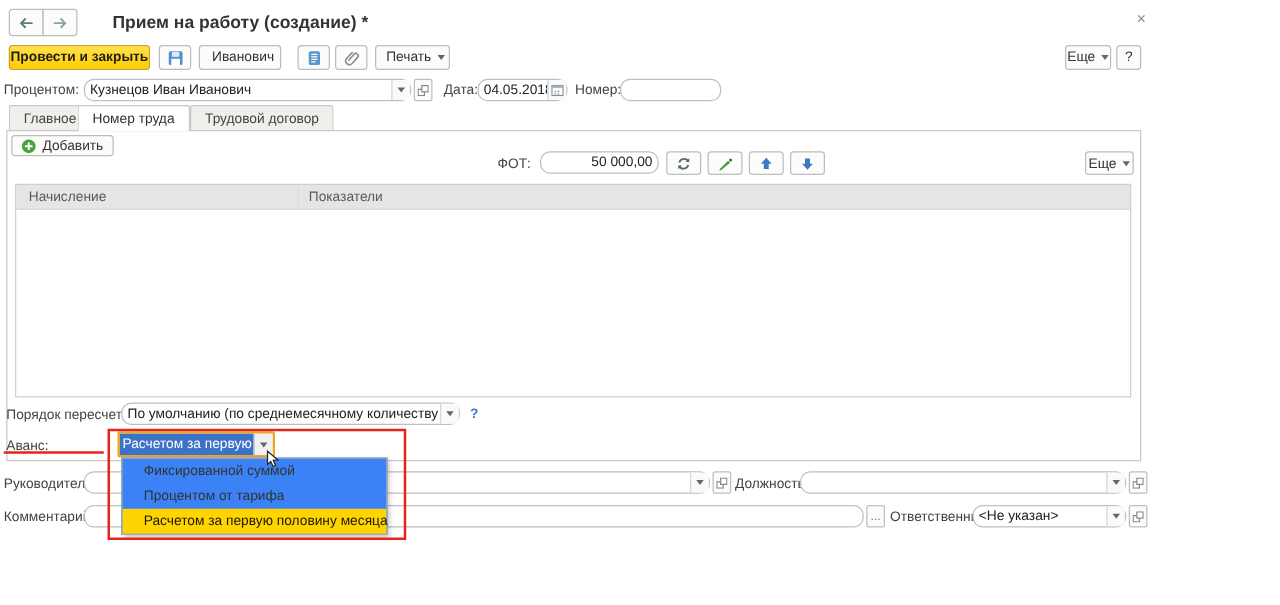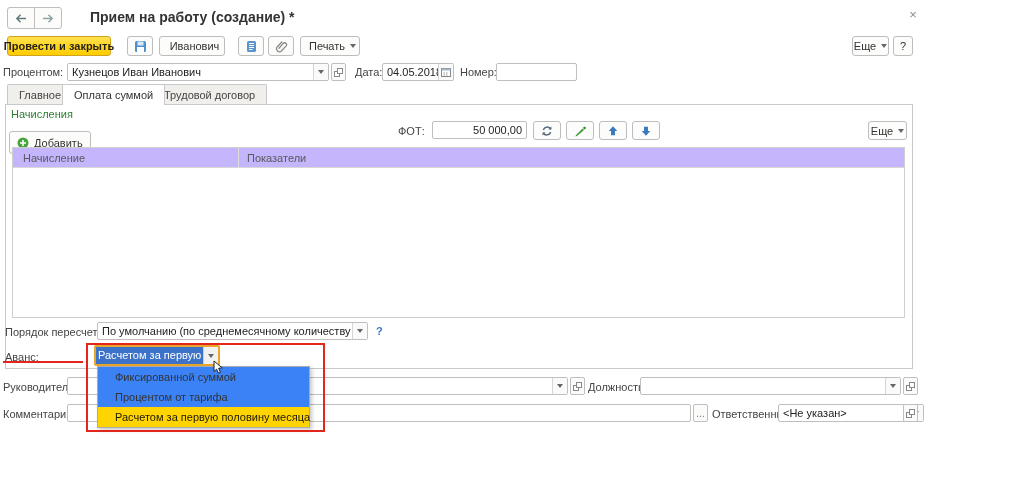--- a/index.html
+++ b/index.html
@@ -21,21 +21,21 @@
   .btn-yellow {
     background:linear-gradient(#ffe14d,#fc0);
     border:1px solid #cfa21f; font-weight:bold; color:#221f14;
   }
   .caret { width:0; height:0; border-left:3.5px solid transparent;
     border-right:3.5px solid transparent; border-top:4px solid #666; display:inline-block; }
 
   
   .field {
     display:flex; align-items:stretch; border:1px solid #bfbfbf;
-    border-radius:2px; background:#fff; height:18px; color:#222;
+    border-radius:8px; background:#fff; height:18px; color:#222;
   }
   .field .txt { flex:1; padding:1px 4px 0 4px; white-space:nowrap; overflow:hidden; line-height:15px; }
   .field .dd, .field .icon-seg {
     width:15px; border-left:1px solid #d6d6d6; background:#fafafa;
     display:flex; align-items:center; justify-content:center; flex:none;
   }
   .sq-btn {
     border:1px solid #bfbfbf; border-radius:2px; background:#fbfbfa;
     display:flex; align-items:center; justify-content:center;
     width:15px; height:18px;
@@ -52,21 +52,21 @@
   .panel {
     position:absolute; left:5px; top:104px; width:908px; height:265px;
     border:1px solid #c9c9c9; background:#fff; z-index:1;
   }
 
   .section-title { color:#2e7d32; }
 
   
   .grid { position:absolute; left:12px; top:147px; width:893px; height:171px;
     border:1px solid #cfcfcf; background:#fff; }
-  .grid-head { height:20px; background:#c4b5fd; border-bottom:1px solid #d8d8d8;
+  .grid-head { height:20px; background:#e5e5e5; border-bottom:1px solid #d8d8d8;
     position:relative; color:#5a5a5a; }
   .grid-head .c1 { position:absolute; left:10px; top:4px; }
   .grid-head .c2 { position:absolute; left:234px; top:4px; }
   .grid-head .vsep { position:absolute; left:225px; top:0; width:1px; height:20px; background:#dcdcdc; }
   .grid-row { height:19px; background:#fbf3cd; position:relative; color:#333;
     border-bottom:1px solid #eee8cf; }
   .grid-row .c1 { position:absolute; left:10px; top:3px; }
   .grid-row .c2 { position:absolute; left:235px; top:3px; font-style:italic; }
   .grid-row .amount {
     position:absolute; right:0; top:0; width:87px; height:19px;
@@ -119,21 +119,21 @@
     <svg width="13" height="11" viewBox="0 0 13 11">
       <path d="M1 5.5h9.5 M7 1.5l4 4-4 4" stroke="#8ca3a1" stroke-width="1.6" fill="none"></path>
     </svg>
   </button>
 </div>
 
 <div class="abs" style="left:90px; top:9px; font-size:14px; font-weight:600; color:#333;">Прием на работу (создание) *</div>
 
 <div class="close-x">×</div>
 
-<button class="abs btn btn-yellow" style="left:7px; top:36px; width:104px; height:20px;">Провести и закрыть</button>
+<button class="abs btn btn-yellow" style="left:7px; top:36px; width:113px; height:20px;">Провести и закрыть</button>
 
 <button class="abs btn" style="left:127px; top:36px; width:26px; height:20px; padding:0;">
   <svg width="13" height="13" viewBox="0 0 13 13">
     <rect x="1" y="1" width="11" height="11" rx="1.5" fill="#4f8fd1"></rect>
     <rect x="3.5" y="1.5" width="6" height="4" fill="#dce9f7"></rect>
     <rect x="3" y="7" width="7" height="5" fill="#fff"></rect>
   </svg>
 </button>
 
 <button class="abs btn" style="left:159px; top:36px; width:66px; height:20px;">
@@ -200,28 +200,28 @@
     </svg>
   </div>
 </div>
 
 <div class="abs lbl" style="left:460px; top:66px;">Номер:</div>
 <div class="abs field" style="left:496px; top:63px; width:81px;">
   <div class="txt"></div>
 </div>
 
 <div class="tab" style="left:7px;text-align:right;">Главное</div>
-<div class="tab active" style="left:62px;">Оплата суммой</div>
+<div class="tab active" style="left:62px;">Номер труда</div>
 <div class="tab" style="left:152px;">Трудовой договор</div>
 
 <div class="panel"></div>
 
 <div class="abs section-title" style="left:11px; top:108px; z-index:2;">Начисления</div>
 
-<button class="abs btn" style="left:9px; top:131px; height:23px; z-index:2;">
+<button class="abs btn" style="left:9px; top:108px; height:17px; z-index:2;">
   <svg width="12" height="12" viewBox="0 0 12 12">
     <circle cx="6" cy="6" r="5.5" fill="#49a33c"></circle>
     <path d="M6 3v6M3 6h6" stroke="#fff" stroke-width="1.6"></path>
   </svg>
   <span>Добавить</span>
 </button>
 
 <div class="abs lbl" style="left:398px; top:125px; z-index:2;">ФОТ:</div>
 <div class="abs field" style="left:432px; top:121px; width:95px; z-index:2;">
   <div class="txt" style="text-align:right;">50 000,00</div>
@@ -317,21 +317,21 @@
   </svg>
 </div>
 
 <div class="abs lbl" style="left:3px; top:408px;">Комментарий:</div>
 <div class="abs field" style="left:67px; top:404px; width:624px;">
   <div class="txt"></div>
 </div>
 <div class="abs sq-btn" style="left:693px; top:404px; font-size:10px; color:#777;">...</div>
 
 <div class="abs lbl" style="left:712px; top:408px;">Ответственный:</div>
-<div class="abs field" style="left:778px; top:404px; width:146px;">
+<div class="abs field" style="left:778px; top:404px; width:123px;">
   <div class="txt">&lt;Не указан&gt;</div>
   <div class="dd">
     <span class="caret"></span>
   </div>
 </div>
 <div class="abs sq-btn" style="left:903px; top:404px;">
   <svg width="9" height="9" viewBox="0 0 9 9">
     <rect x="0.5" y="3.5" width="5" height="5" fill="#fff" stroke="#888"></rect>
     <rect x="3.5" y="0.5" width="5" height="5" fill="#fff" stroke="#888"></rect>
   </svg>

